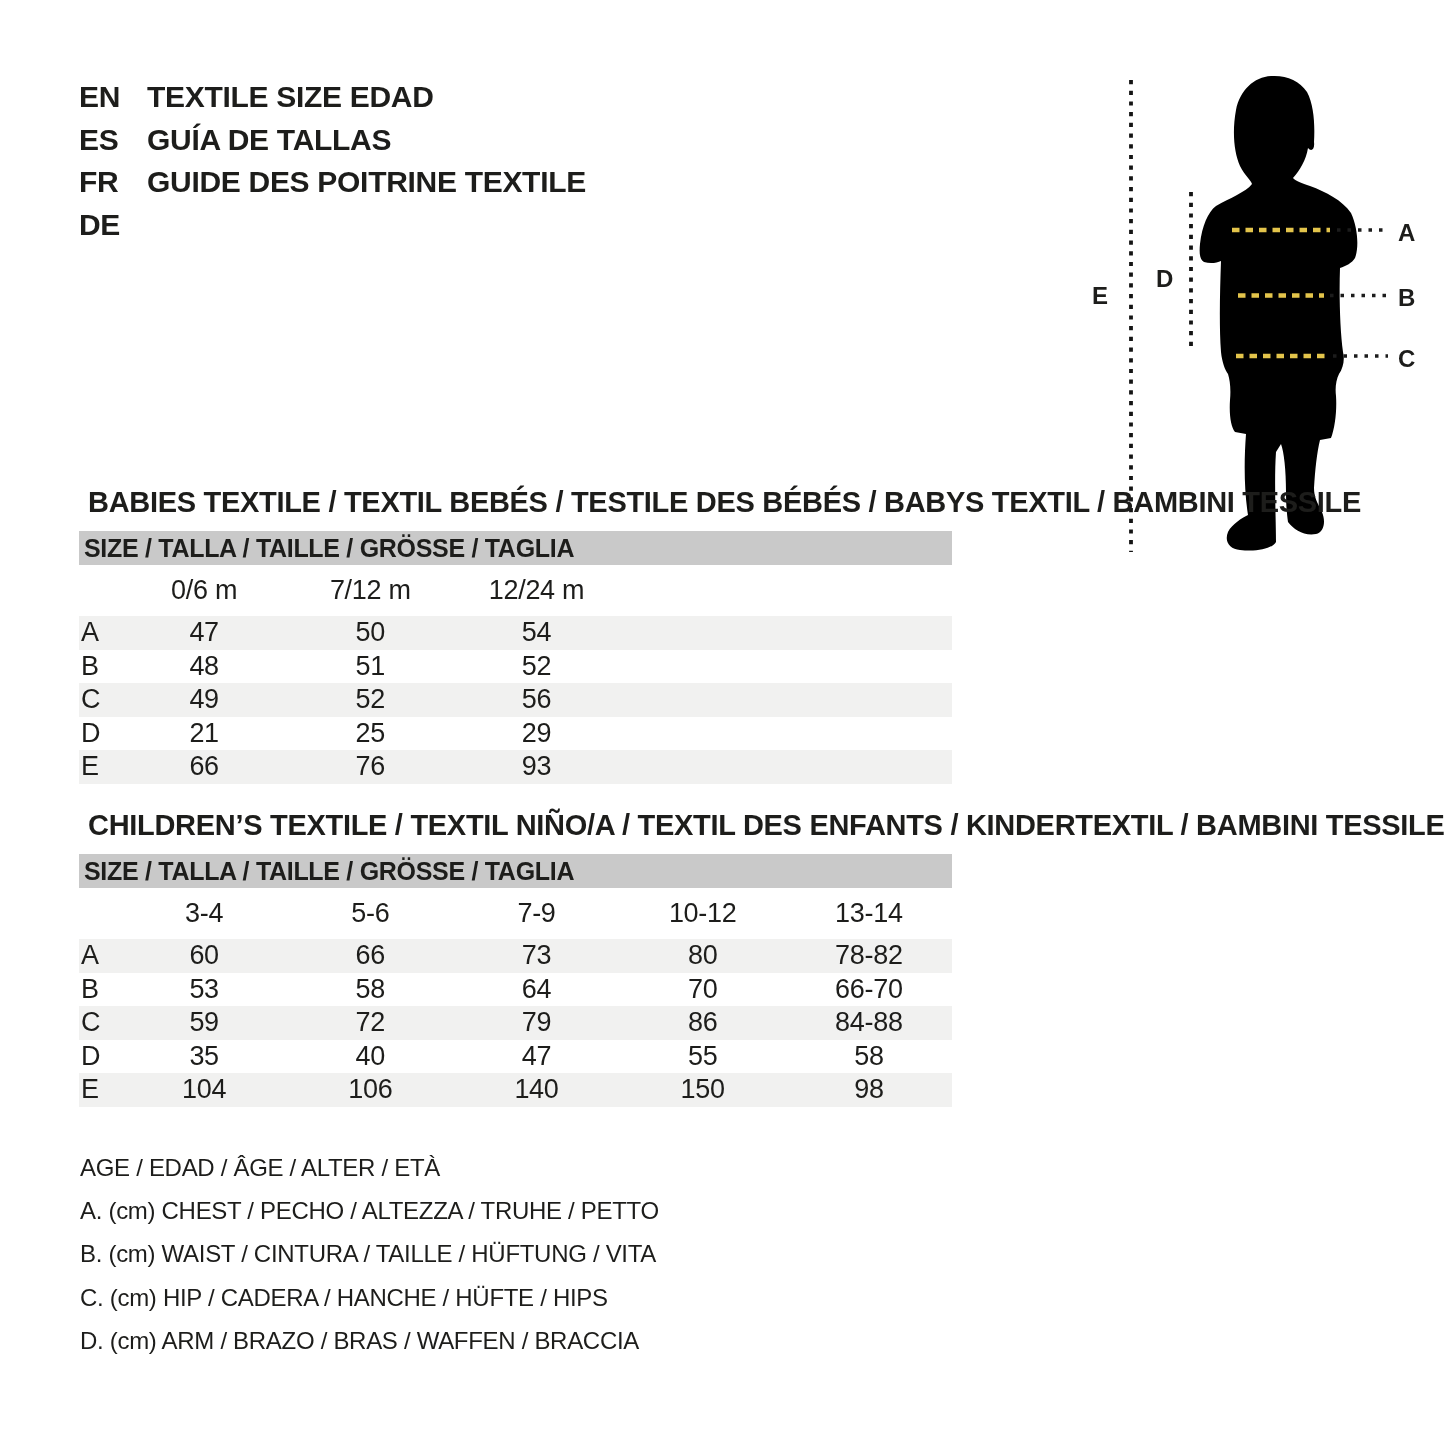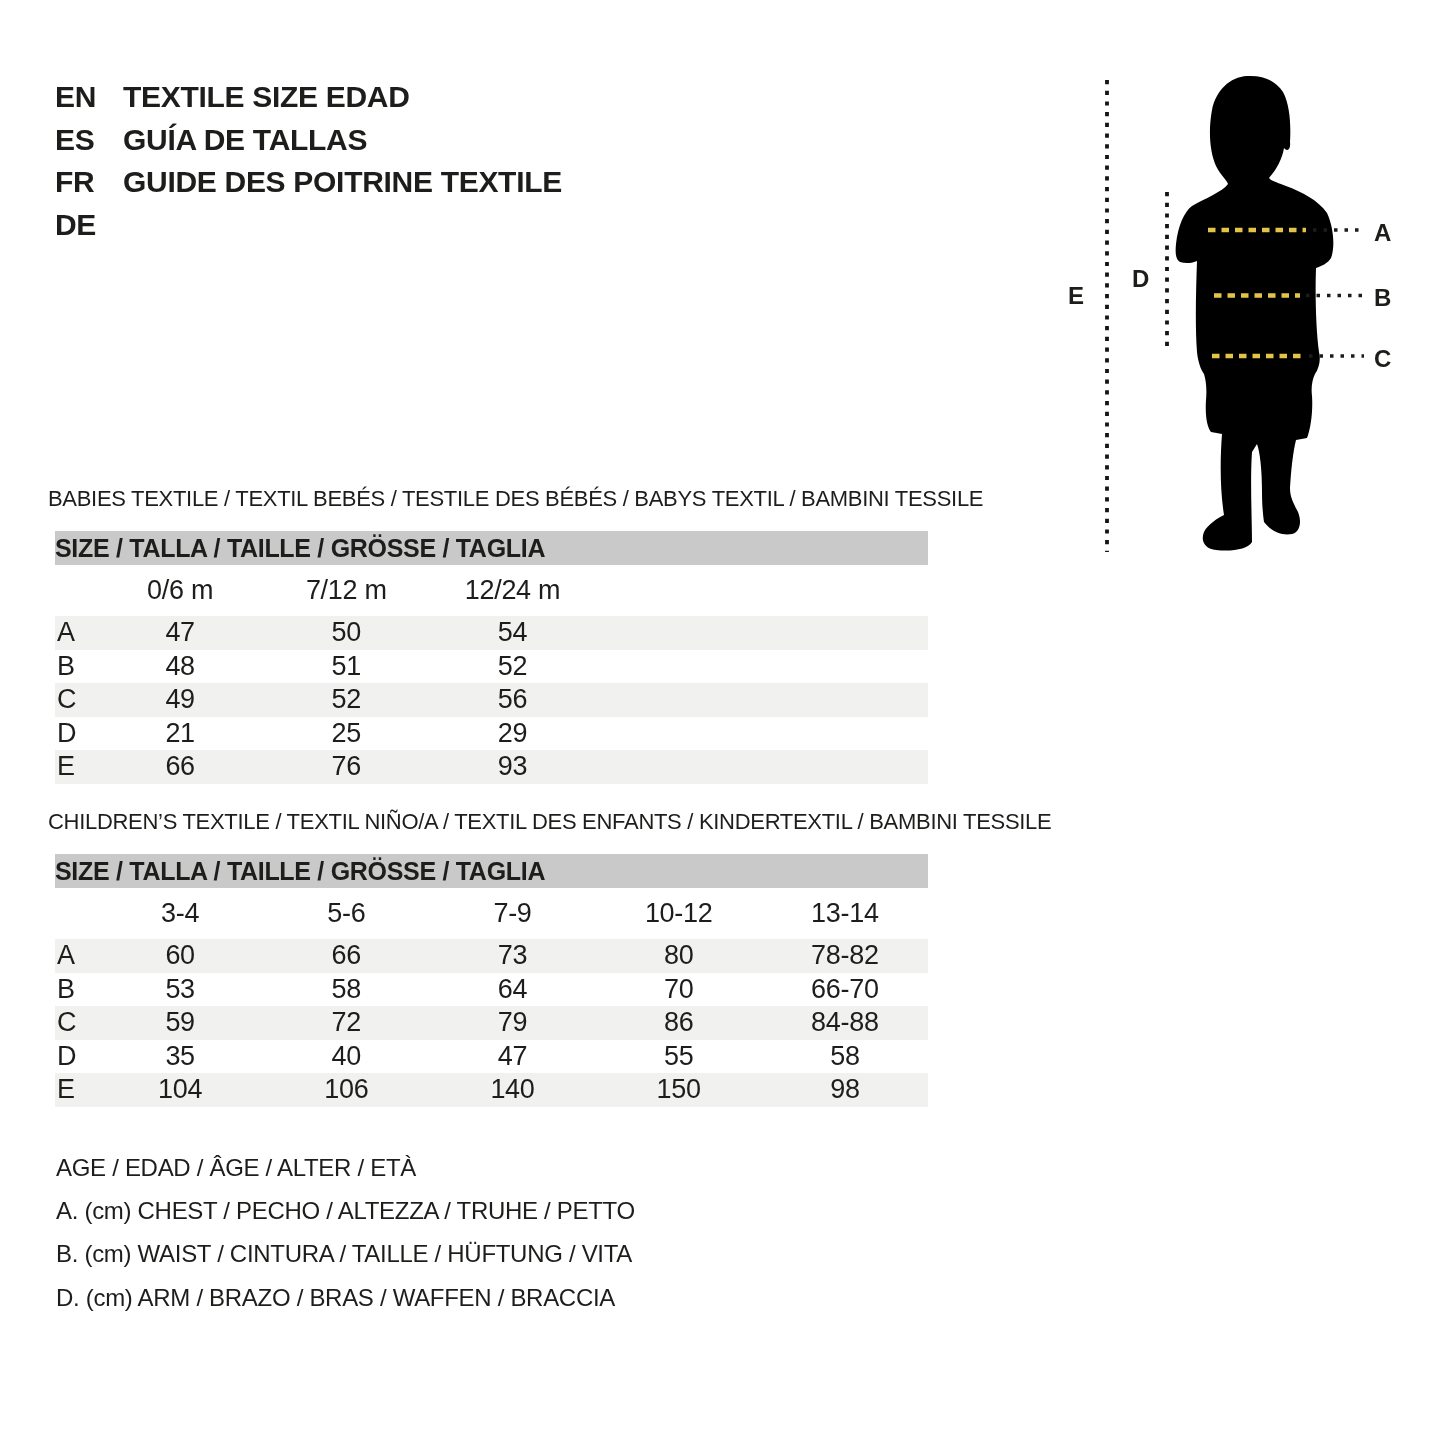--- a/index.html
+++ b/index.html
@@ -5,42 +5,42 @@
   html,body{margin:0;padding:0;}
   body{
     width:1445px;height:1445px;
     background:#ffffff;
     font-family:"Liberation Sans",sans-serif;
     color:#1d1d1b;
     letter-spacing:-0.3px;
     position:relative;
     overflow:hidden;
   }
-  .page{position:absolute;inset:0;}
+  .page{position:absolute;inset:0;margin-left:24px;}
 
   
   .title-block{position:absolute;left:55px;top:76px;}
   .title-row{display:flex;height:42.5px;align-items:center;}
   .lang-code{width:68px;font-size:30px;font-weight:700;}
   .lang-title{font-size:30px;font-weight:700;white-space:nowrap;}
 
   
   .figure-svg{position:absolute;left:1050px;top:55px;width:400px;height:540px;}
   .fig-label{font-size:24px;font-weight:700;fill:#1d1d1b;font-family:"Liberation Sans",sans-serif;}
 
   
-  .section-title{position:absolute;left:48px;font-size:22px;font-weight:400;white-space:nowrap;}
+  .section-title{position:absolute;left:64px;font-size:29px;font-weight:700;white-space:nowrap;}
   .babies-title{top:486px;}
   .children-title{top:809px;}
 
   
   .size-table{position:absolute;left:55px;width:873px;}
   .babies-table{top:531px;}
   .children-table{top:854px;}
-  .thead{background:#c9c9c9;height:34px;line-height:34px;
+  .thead{background:#c9c9c9;height:34px;line-height:34px;padding-left:5px;
          font-size:25px;font-weight:700;white-space:nowrap;}
   .trow{display:grid;grid-template-columns:42px repeat(5,1fr);align-items:center;height:33.5px;}
   .trow.colhead{height:51px;}
   .trow.stripe{background:#f1f1f0;}
   .cell{font-size:27px;}
   .cell.val{text-align:center;}
   .cell.rowlabel{padding-left:2px;}
 
   
   .legend{position:absolute;left:56px;top:1146px;}
@@ -237,16 +237,17 @@
       <span class="cell val">140</span>
       <span class="cell val">150</span>
       <span class="cell val">98</span>
     </div>
   </div>
 
   <div class="legend">
     <div class="legend-line">AGE / EDAD / ÂGE / ALTER / ETÀ</div>
     <div class="legend-line">A. (cm) CHEST / PECHO / ALTEZZA / TRUHE / PETTO</div>
     <div class="legend-line">B. (cm) WAIST / CINTURA / TAILLE / HÜFTUNG / VITA</div>
+    <div class="legend-line">C. (cm) HIP / CADERA / HANCHE / HÜFTE / HIPS</div>
     <div class="legend-line">D. (cm) ARM / BRAZO / BRAS / WAFFEN / BRACCIA</div>
   </div>
 
 </div>
 
 </body></html>

